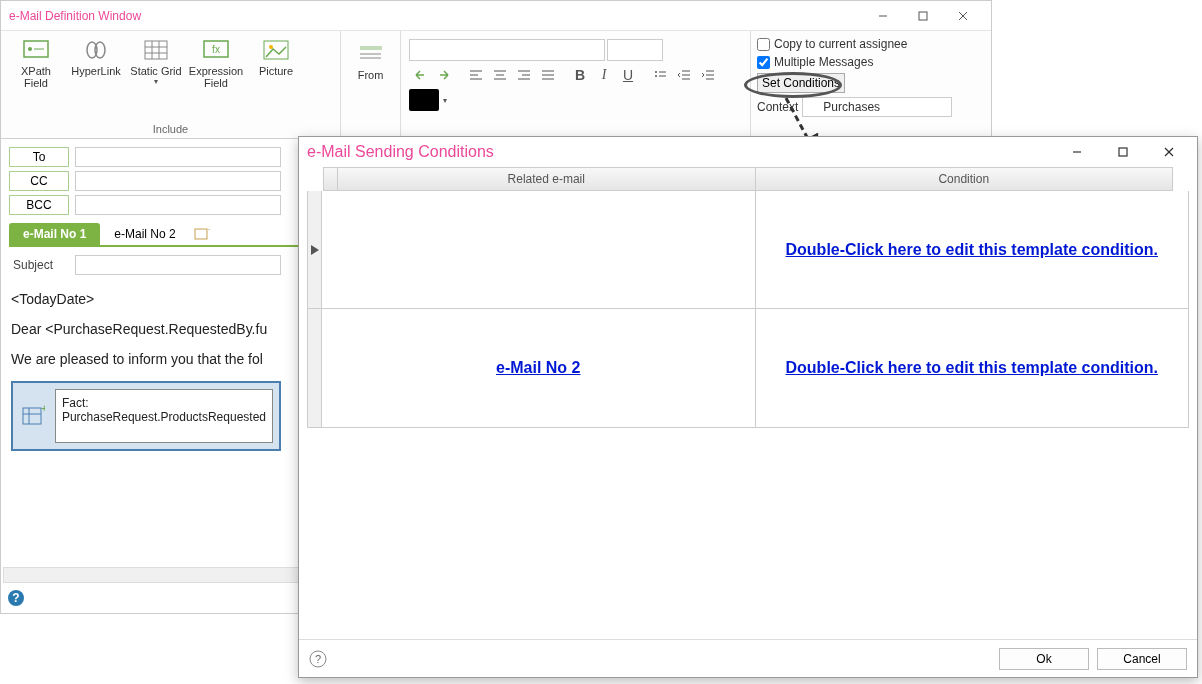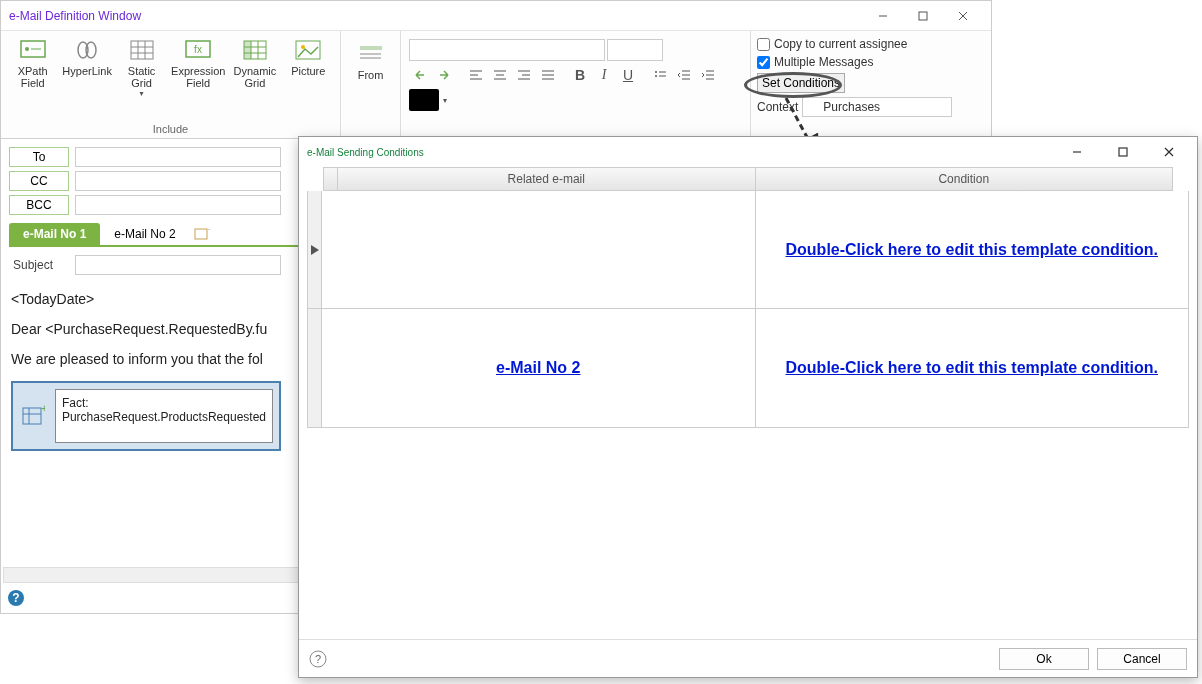--- a/index.html
+++ b/index.html
@@ -1,20 +1,20 @@
 <!DOCTYPE html>
 <html><head>
   <meta charset="utf-8">
   <style>
     * { box-sizing: border-box; margin: 0; padding: 0; }
     body { font-family: "Segoe UI", Tahoma, sans-serif; font-size: 12px; background: #fff; width: 1202px; height: 684px; position: relative; overflow: hidden; }
 
     
     .main-window { position: absolute; top: 0; left: 0; width: 992px; height: 614px; border: 1px solid #ccc; background: #fff; }
-    .titlebar { height: 30px; display: flex; align-items: center; padding: 0 8px; background: #fff; border-bottom: 1px solid #e5e5e5; color: #6d28d9; }
+    .titlebar { height: 30px; display: flex; align-items: center; padding: 0 8px; background: #fff; border-bottom: 1px solid #e5e5e5; color: #ec4899; }
     .titlebar-title { flex: 1; font-size: 12px; }
     .win-controls { display: flex; gap: 0; }
     .win-btn { width: 40px; height: 28px; display: flex; align-items: center; justify-content: center; color: #555; cursor: pointer; }
     .win-btn svg { width: 10px; height: 10px; }
     .win-btn:last-child svg { width: 12px; height: 12px; }
 
     
     .ribbon { height: 108px; background: #fdfdfd; border-bottom: 1px solid #d0d0d0; display: flex; }
     .ribbon-group { border-right: 1px solid #ddd; display: flex; flex-direction: column; }
     .ribbon-buttons { display: flex; padding: 4px 6px; gap: 2px; flex: 1; }
@@ -63,21 +63,21 @@
     .fact-box { border: 2px solid #4a7fb0; background: #d5e3f0; margin-top: 8px; padding: 6px; display: flex; gap: 8px; width: 270px; }
     .fact-ico { display: flex; align-items: center; justify-content: center; width: 28px; }
     .fact-inner { border: 1px solid #888; background: #fff; padding: 6px; font-size: 12px; flex: 1; height: 54px; }
 
     .hscroll { position: absolute; bottom: 30px; left: 2px; right: 2px; height: 16px; background: #f0f0f0; border: 1px solid #ddd; }
     .help-ico { position: absolute; bottom: 6px; left: 6px; width: 18px; height: 18px; }
 
     
     .modal { position: absolute; left: 298px; top: 136px; width: 900px; height: 542px; background: #fff; border: 1px solid #999; box-shadow: 0 4px 12px rgba(0,0,0,.25); }
     .modal-titlebar { height: 30px; display: flex; align-items: center; padding: 0 8px; }
-    .modal-title { flex: 1; font-size: 10px; color: #15803d; }
+    .modal-title { flex: 1; font-size: 16px; color: #ec4899; }
     .modal-controls { display: flex; gap: 6px; }
     .grid-header { display: flex; background: linear-gradient(#f8f8f8,#e5e5e5); border: 1px solid #ccc; margin: 0 24px; }
     .grid-header-cell { flex: 1; text-align: center; padding: 4px; font-size: 12px; color: #555; border-right: 1px solid #ccc; }
     .grid-header-cell:last-child { border-right: none; }
     .grid-body { border: 1px solid #ccc; border-top: none; margin: 0 8px; }
     .grid-row { display: flex; height: 118px; border-bottom: 1px solid #ccc; position: relative; }
     .grid-row:last-child { border-bottom: none; }
     .row-selector { width: 14px; background: #f0f0f0; border-right: 1px solid #ccc; display: flex; align-items: center; justify-content: center; }
     .grid-cell { flex: 1; border-right: 1px solid #ccc; display: flex; align-items: center; justify-content: center; padding: 8px; }
     .grid-cell:last-child { border-right: none; }
@@ -151,33 +151,20 @@
           <div style="font-size:8px;color:#555">▾</div>
         </div>
         <div class="ribbon-btn">
           <div class="ico">
               <svg width="28" height="22">
                 <rect x="2" y="2" width="24" height="16" fill="none" stroke="#6aa84f" stroke-width="1.5"></rect>
                 <text x="14" y="14" font-size="10" text-anchor="middle" fill="#6aa84f">fx</text>
               </svg>
             </div>
           <div class="lbl">Expression Field</div>
-        </div>
-        <div class="ribbon-btn">
-          <div class="ico">
-              <svg width="28" height="22">
-                <rect x="3" y="2" width="22" height="18" fill="none" stroke="#6aa84f"></rect>
-                <rect x="3" y="2" width="7" height="18" fill="#6aa84f" opacity=".3"></rect>
-                <line x1="3" y1="8" x2="25" y2="8" stroke="#6aa84f"></line>
-                <line x1="3" y1="14" x2="25" y2="14" stroke="#6aa84f"></line>
-                <line x1="10" y1="2" x2="10" y2="20" stroke="#6aa84f"></line>
-                <line x1="17" y1="2" x2="17" y2="20" stroke="#6aa84f"></line>
-              </svg>
-            </div>
-          <div class="lbl">Dynamic Grid</div>
         </div>
         <div class="ribbon-btn">
           <div class="ico">
               <svg width="28" height="22">
                 <rect x="2" y="2" width="24" height="18" fill="none" stroke="#6aa84f"></rect>
                 <circle cx="9" cy="8" r="2" fill="#f4b400"></circle>
                 <polyline points="4,18 11,10 17,15 24,8" fill="none" stroke="#6aa84f" stroke-width="1.5"></polyline>
               </svg>
             </div>
           <div class="lbl">Picture</div>

